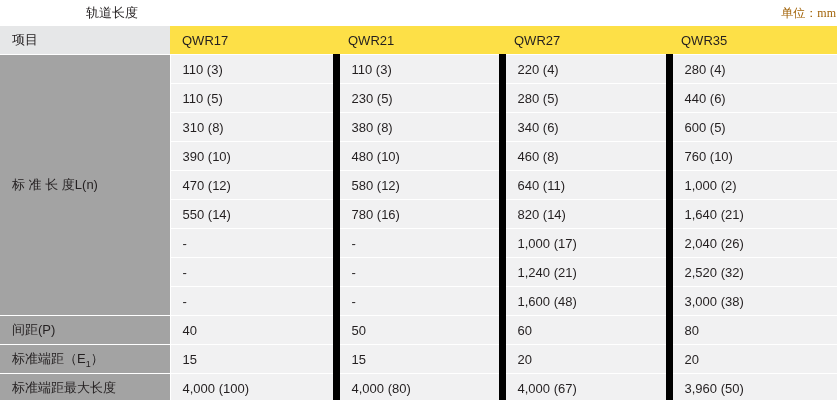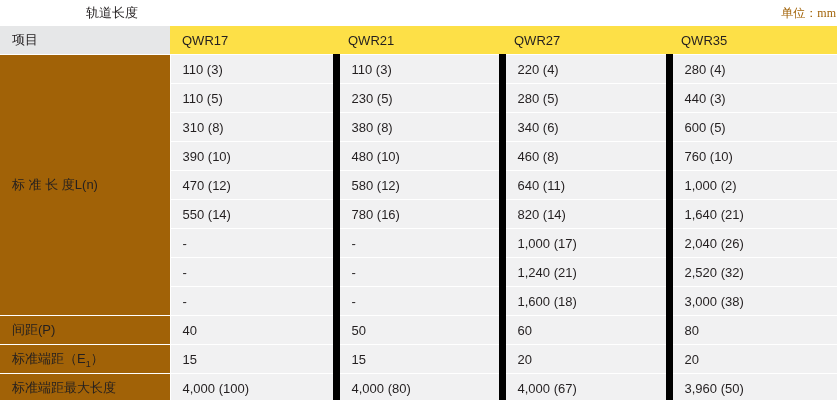--- a/index.html
+++ b/index.html
@@ -69,21 +69,21 @@
     font-weight: bold;
     font-size: 14px;
     color: #231f20;
     border-bottom: 1px solid #ffffff;
   }
   thead th.head-item {
     background: #e6e7e8;
   }
   
   td.label {
-    background: #a16207;
+    background: #a3a3a3;
     font-weight: bold;
     font-size: 13px;
     color: #231f20;
     vertical-align: middle;
     border-bottom: 1px solid #ffffff;
     border-right: 1px solid #ffffff;
   }
   td.val {
     background: #f1f1f2;
     color: #231f20;
@@ -131,21 +131,21 @@
         <td class="val">110 (3)</td>
         <td class="val">110 (3)</td>
         <td class="val">220 (4)</td>
         <td class="val last">280 (4)</td>
       </tr>
 
       <tr>
         <td class="val">110 (5)</td>
         <td class="val">230 (5)</td>
         <td class="val">280 (5)</td>
-        <td class="val last">440 (3)</td>
+        <td class="val last">440 (6)</td>
       </tr>
 
       <tr>
         <td class="val">310 (8)</td>
         <td class="val">380 (8)</td>
         <td class="val">340 (6)</td>
         <td class="val last">600 (5)</td>
       </tr>
 
       <tr>
@@ -179,21 +179,21 @@
       <tr>
         <td class="val">-</td>
         <td class="val">-</td>
         <td class="val">1,240 (21)</td>
         <td class="val last">2,520 (32)</td>
       </tr>
 
       <tr>
         <td class="val">-</td>
         <td class="val">-</td>
-        <td class="val">1,600 (18)</td>
+        <td class="val">1,600 (48)</td>
         <td class="val last">3,000 (38)</td>
       </tr>
 
       <tr>
         <td class="label">间距(P)</td>
         <td class="val">40</td>
         <td class="val">50</td>
         <td class="val">60</td>
         <td class="val last">80</td>
       </tr>

